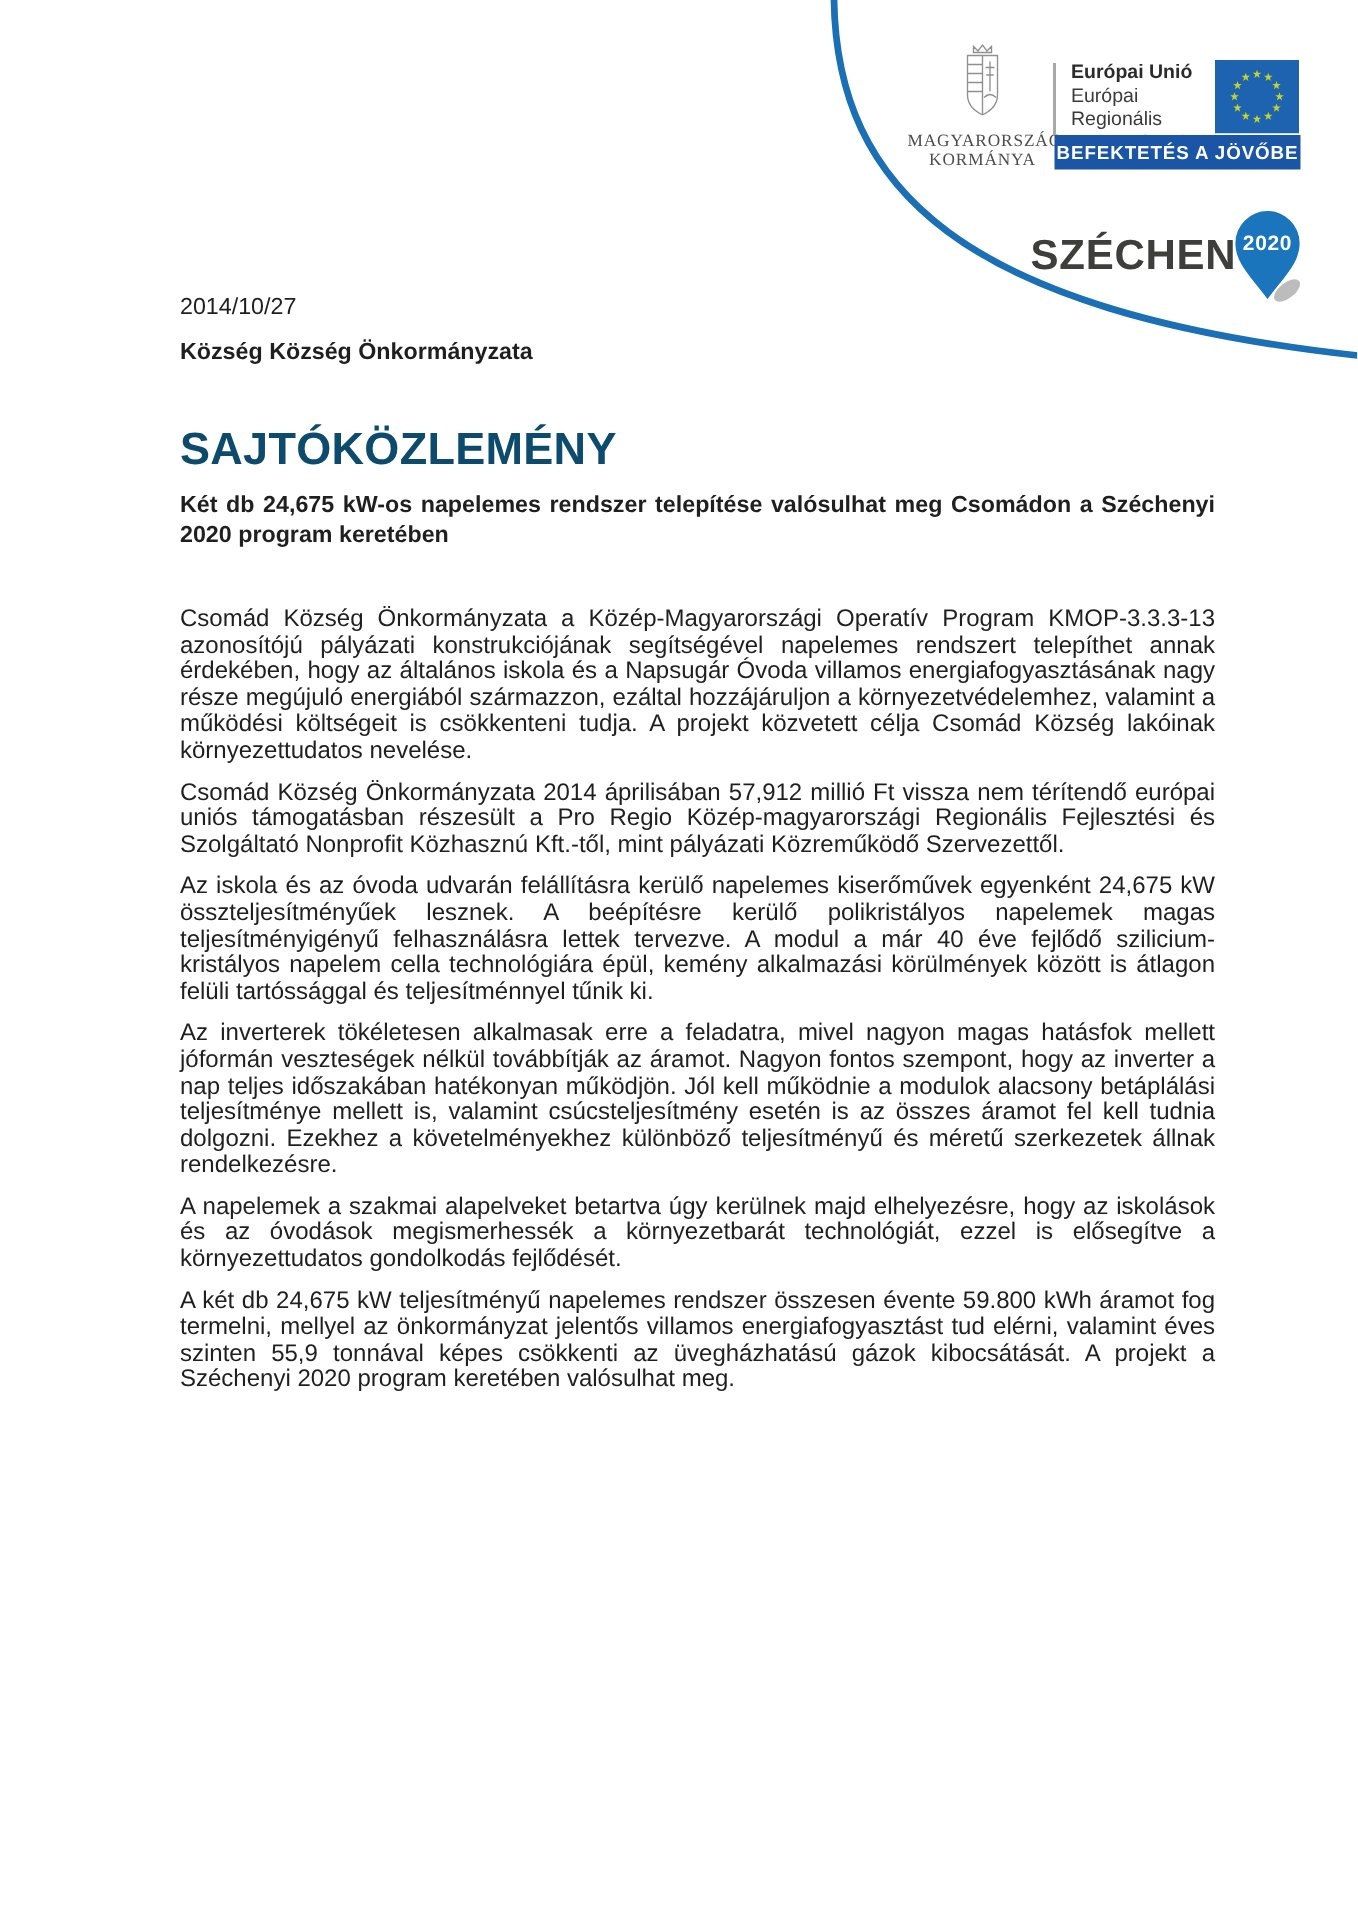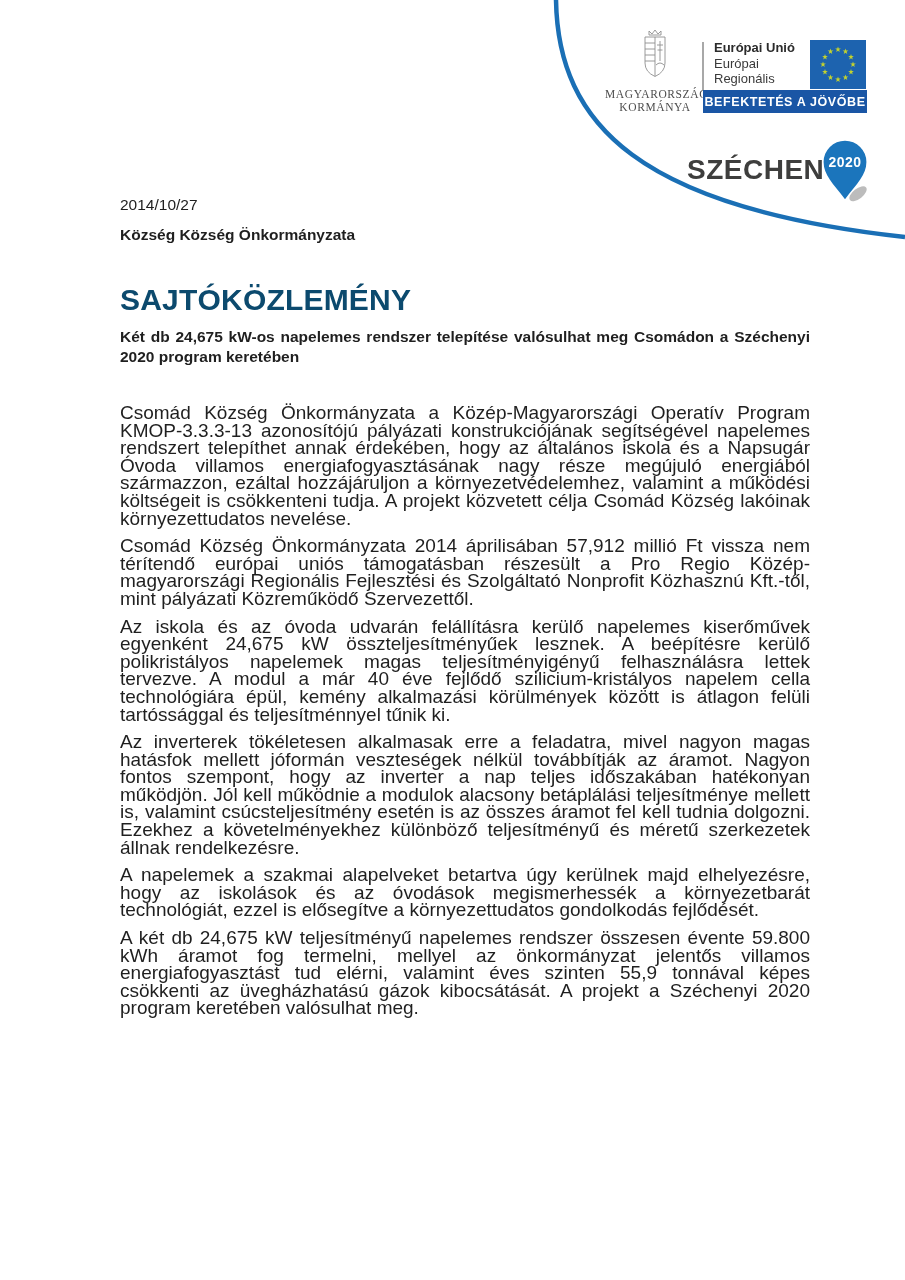--- a/index.html
+++ b/index.html
@@ -50,21 +50,21 @@
     margin:40px 0 0 0;
     font-size:30px;line-height:31px;font-weight:bold;
     color:#0c4a6e;letter-spacing:0.2px;
   }
   .headline{margin:15px 0 0 0;font-size:15.5px;line-height:18px;font-weight:bold;}
   .lead{
     margin:12px 0 0 0;font-size:15.5px;line-height:20px;font-weight:bold;
     text-align:justify;text-align-last:left;
   }
   .bp{
-    margin:10px 0 0 0;font-size:19px;line-height:17.6px;
+    margin:10px 0 0 0;font-size:16px;line-height:17.6px;
     text-align:justify;text-align-last:left;
   }
   .bp.first{margin-top:37px;}
 </style>
 </head>
 <body>
 
 <div class="page">
 
   <svg class="curve-svg" viewBox="0 0 905 250" xmlns="http://www.w3.org/2000/svg">

